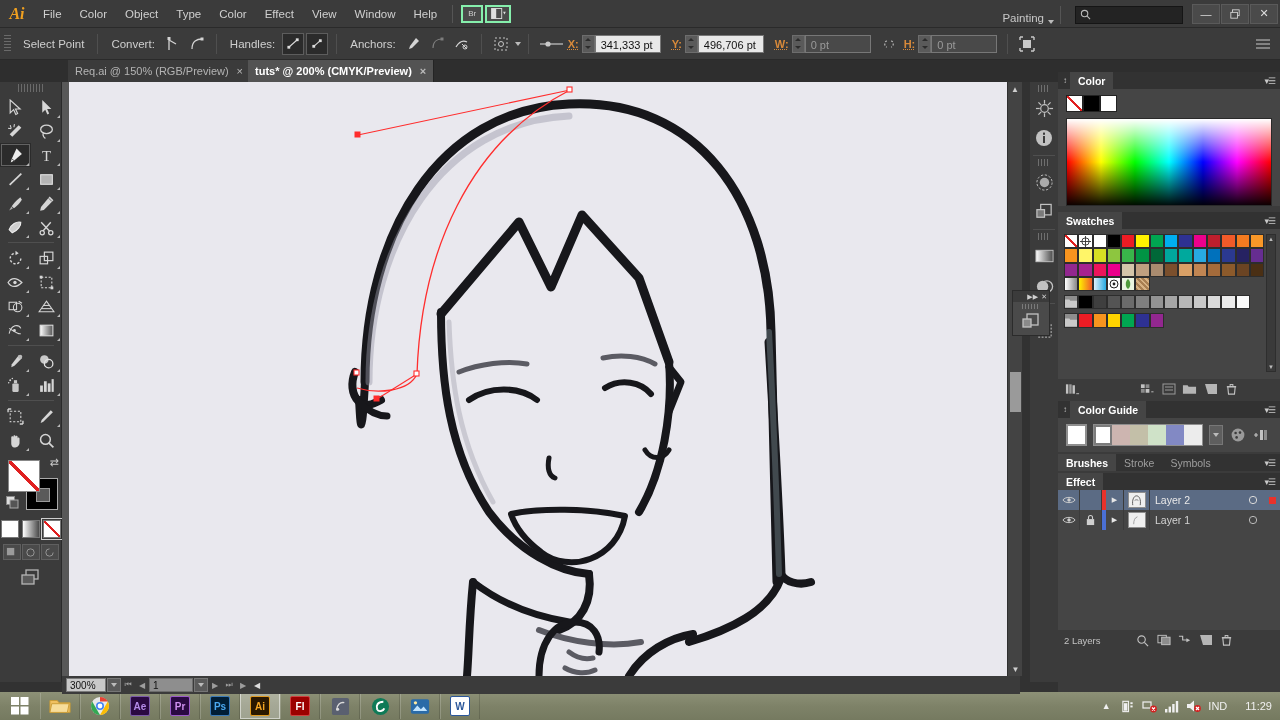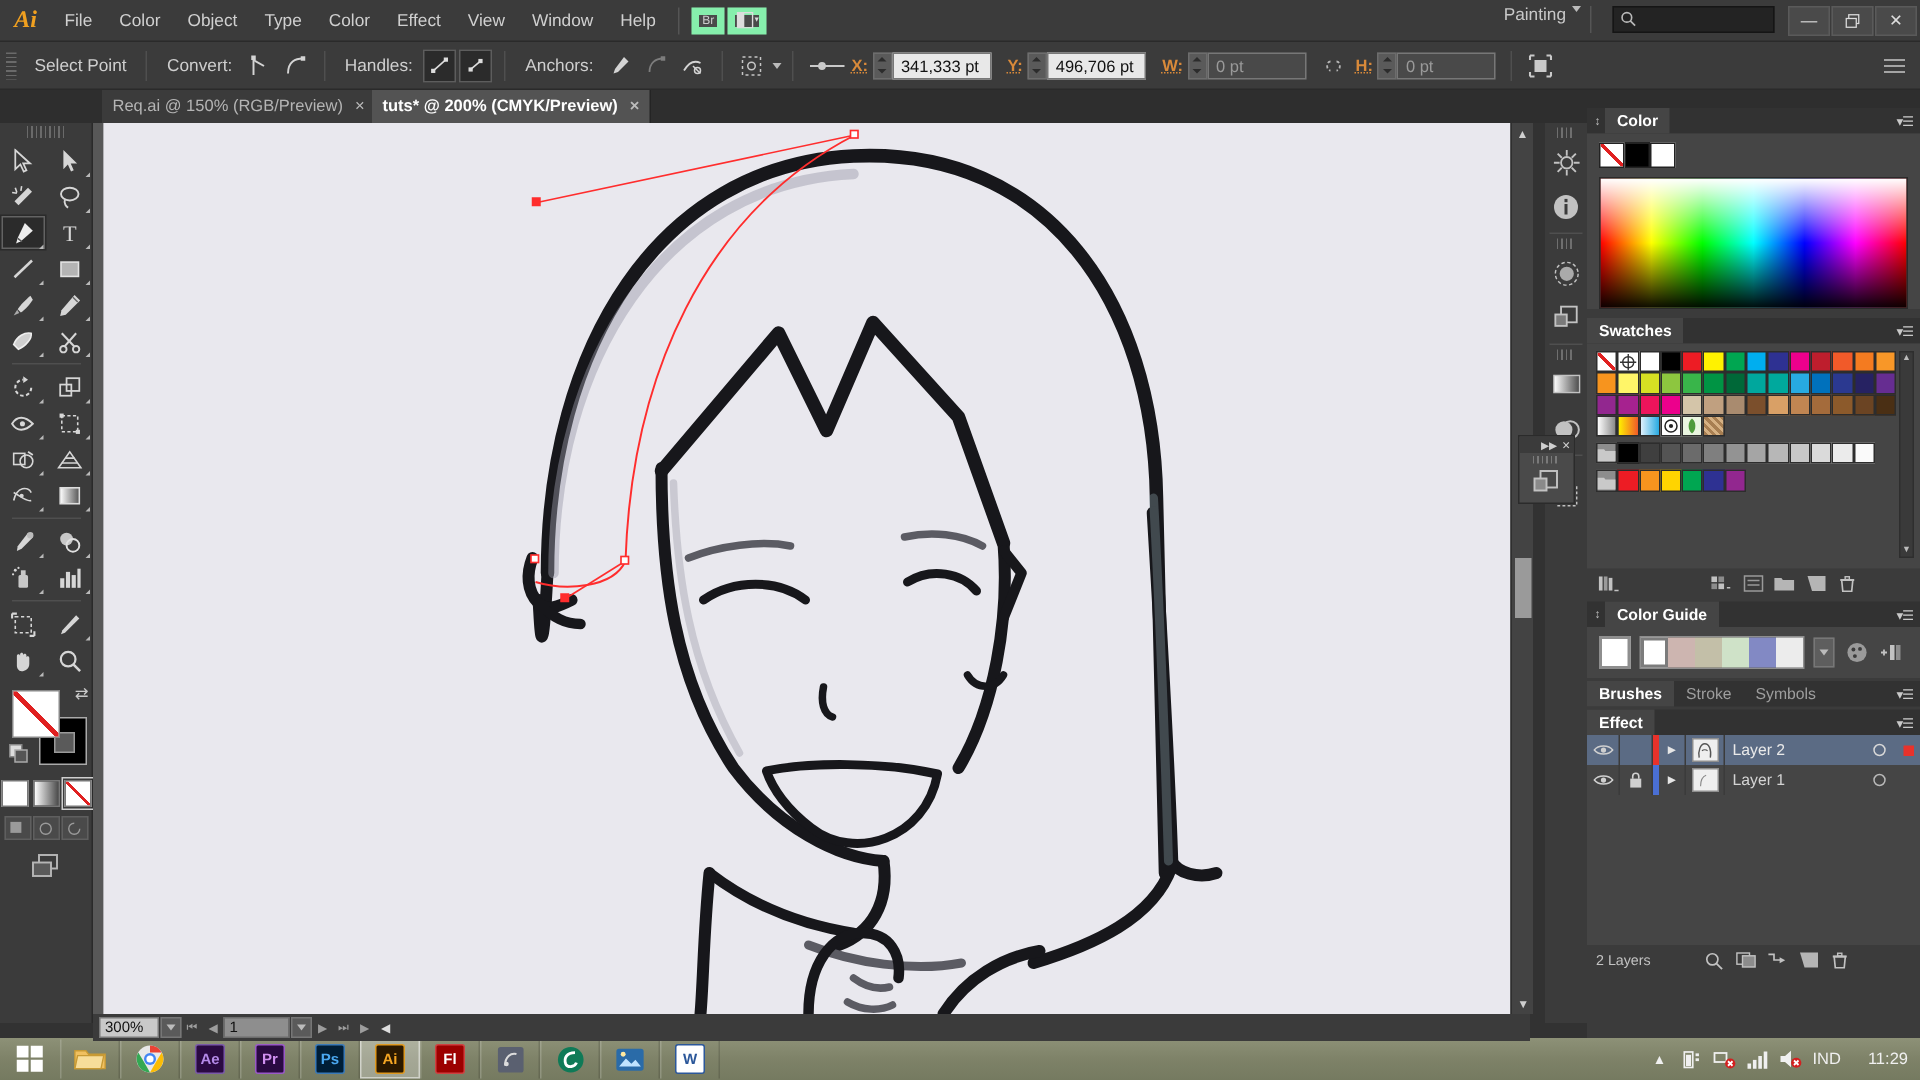--- a/index.html
+++ b/index.html
@@ -19,25 +19,25 @@
     width:34px; height:28px; display:flex; align-items:center; justify-content:center;
     color:#f0a020; font-weight:bold; font-size:16px; font-style:italic;
     font-family:"Liberation Serif", serif;
   }
   .menu-item {
     padding:0 9px; height:28px; line-height:28px; color:#d0d0d0; font-size:11.5px;
     cursor:default;
   }
   .mb-sep { width:1px; height:18px; background:#555; margin:0 6px; }
   .mb-btn {
-    width:22px; height:18px; border:5px solid #86efac; background:#4a4a4a;
+    width:22px; height:18px; border:2px solid #86efac; background:#4a4a4a;
     display:flex; align-items:center; justify-content:center;
     font-size:8px; color:#ccc; margin-left:2px;
   }
-  #ws-area { margin-left:auto; display:flex; align-items:flex-start; }
+  #ws-area { margin-left:auto; display:flex; align-items:flex-end; }
   #workspace { font-size:11.5px; color:#c8c8c8; padding-right:4px;}
   .caret { width:0;height:0;border-left:3.5px solid transparent;border-right:3.5px solid transparent;border-top:4px solid #bbb;display:inline-block;}
   #search-box {
     width:108px; height:18px; background:#232323; border:1px solid #151515;
     margin:0 8px; display:flex; align-items:center; padding-left:4px;
   }
   #winctl { display:flex; margin-right:2px; }
   .wbtn { width:28px; height:20px; display:flex;align-items:center;justify-content:center;
     color:#ddd; font-size:11px; background:#4a4a4a; border:1px solid #5a5a5a; margin-left:1px;}
   

